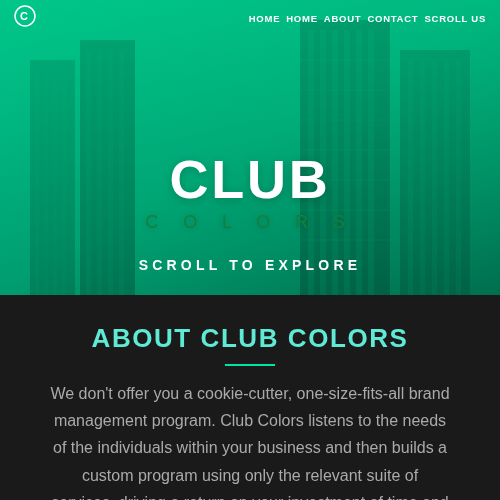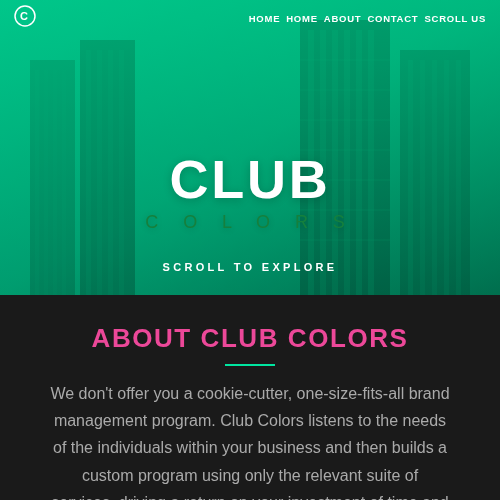--- a/index.html
+++ b/index.html
@@ -99,39 +99,39 @@
       margin-top: 6px;
       text-shadow: 0 1px 6px rgba(0,0,0,0.2);
     }
 
     .hero-scroll {
       position: absolute;
       bottom: 22px;
       left: 50%;
       transform: translateX(-50%);
       z-index: 10;
-      font-size: 11px;
+      font-size: 14px;
       font-weight: 600;
       color: white;
       letter-spacing: 0.3em;
       text-align: center;
     }
 
     
     .about-section {
       background: #1a1a1a;
       width: 500px;
       padding: 28px 50px 20px;
       min-height: 205px;
     }
 
     .about-title {
       font-size: 26px;
       font-weight: 900;
-      color: #ec4899;
+      color: #5eead4;
       letter-spacing: 0.06em;
       text-align: center;
       margin-bottom: 10px;
     }
 
     .about-divider {
       width: 50px;
       height: 2px;
       background: #00e5a0;
       margin: 0 auto 14px;

